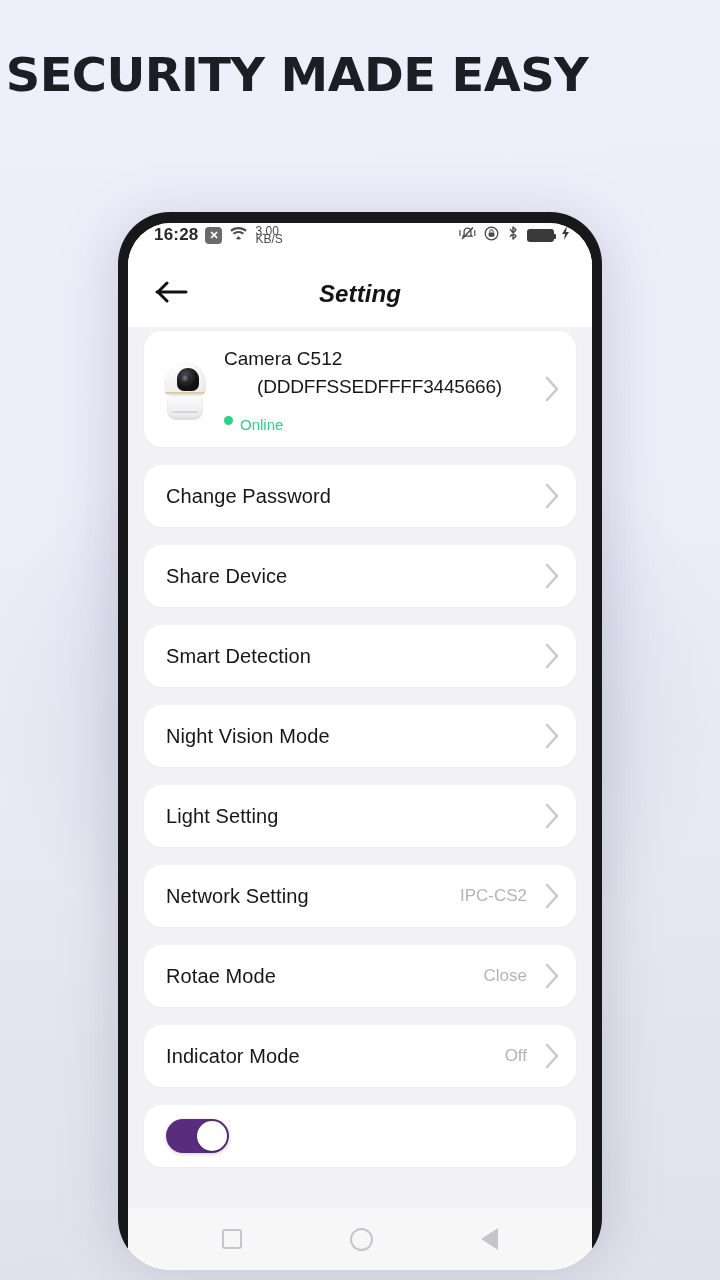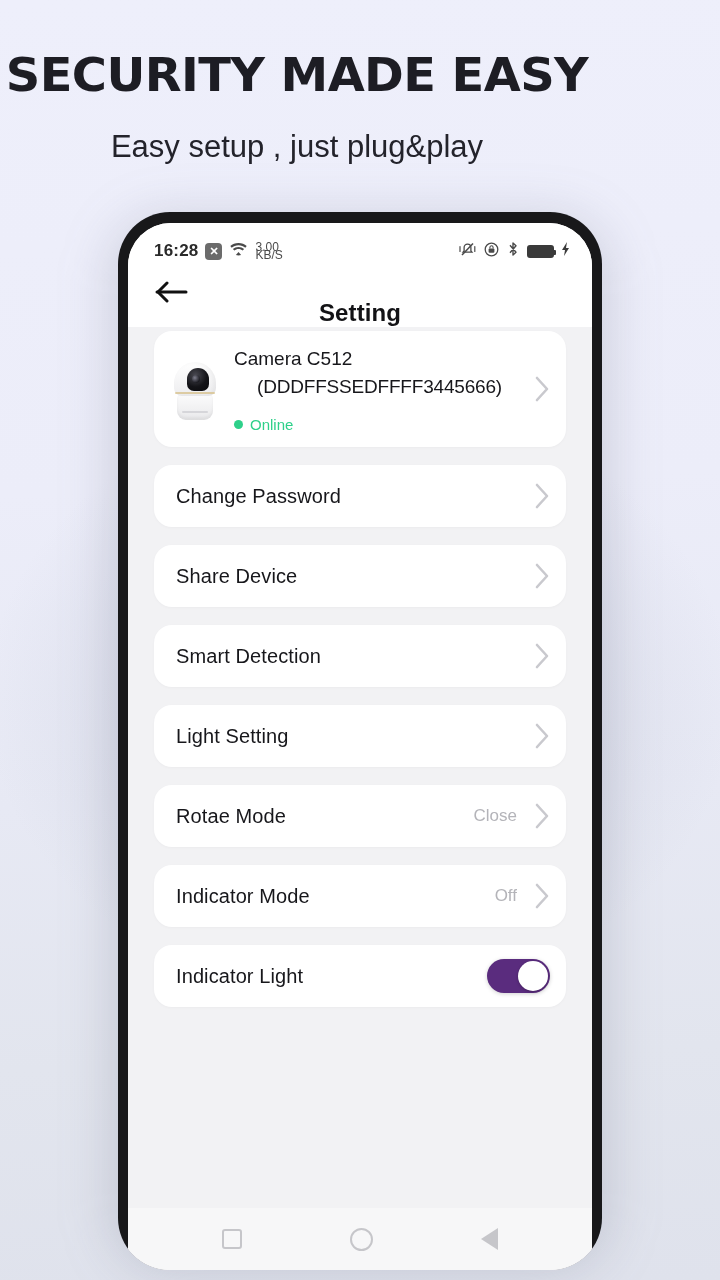--- a/index.html
+++ b/index.html
@@ -55,21 +55,21 @@
     width:464px; height:1047px;
     background:#FFFFFF;
     border-radius:43px 43px 0 0;
     overflow:hidden;
     position:relative;
   }
 
   
   .statusbar {
     height:38px;
-    display:flex; align-items:flex-end; justify-content:space-between;
+    display:flex; align-items:flex-start; justify-content:space-between;
     padding:2px 22px 0 26px;
     background:#FFFFFF;
   }
   .sb-left { display:flex; align-items:center; gap:7px; }
   .sb-time { font-size:17px; font-weight:700; color:#2A2A2A; letter-spacing:0.2px; }
   .x-badge {
     width:17px; height:17px; border-radius:4px; background:#6B6B6B;
     color:#fff; font-size:11px; font-weight:700;
     display:flex; align-items:center; justify-content:center;
   }
@@ -80,35 +80,36 @@
     position:relative; background:#3A3A3A;
   }
   .battery:after {
     content:""; position:absolute; right:-4px; top:3px;
     width:2px; height:5px; background:#3A3A3A; border-radius:0 1px 1px 0;
   }
 
   
   .appbar {
     height:66px; position:relative;
-    display:flex; align-items:flex-end;
-    background:#FFFFFF;
+    display:flex; align-items:center;
+    background:#FFFFFF;
+    font-style:italic;
   }
   .back-btn { position:absolute; left:27px; top:50%; transform:translateY(-50%); cursor:pointer; }
   .appbar-title {
     width:100%; text-align:center;
     font-size:24px; font-weight:700; color:#131316;
     letter-spacing:0.1px;
   }
 
   
   .content {
     background:#F2F2F4;
     height:calc(100% - 38px - 66px);
-    padding:0 26px;
+    padding:0 16px;
     overflow:hidden;
   }
 
   .device-card {
     background:#FFFFFF;
     border-radius:18px;
     margin-top:4px;
     height:116px;
     display:flex; align-items:center;
     padding:0 16px 0 14px;
@@ -155,21 +156,21 @@
   .device-info { flex:1; min-width:0; }
   .device-name {
     font-size:19px; color:#17171B; line-height:26px; font-weight:400;
     white-space:nowrap;
   }
   .device-id {
     font-size:19px; color:#17171B; line-height:29px; font-weight:400;
     white-space:nowrap; letter-spacing:-0.2px;text-align:center;
   }
   .device-status {
-    display:flex; align-items:center; gap:7px; margin-top:15px;
+    display:flex; align-items:flex-start; gap:7px; margin-top:15px;
   }
   .status-dot { width:9px; height:9px; border-radius:50%; background:#2ED08A; }
   .status-text { font-size:15px; color:#2ED08A; }
 
   .chev {
     flex:0 0 auto; margin-left:10px;
     display:flex; align-items:center; justify-content:center;
   }
 
   .row {
@@ -210,21 +211,20 @@
     border-top:11px solid transparent;
     border-bottom:11px solid transparent;
     border-right:17px solid #C6C6CA;
   }
 </style>
 </head>
 <body>
 
 <div class="promo">
   <div class="promo-title">SECURITY MADE EASY</div>
-  <div class="promo-sub">Easy setup , just plug&amp;play</div>
 </div>
 
 <div class="phone-shadow"></div>
 
 <div class="phone">
   <div class="screen">
 
     <div class="statusbar">
       <div class="sb-left">
         <span class="sb-time">16:28</span>
@@ -325,21 +325,38 @@
           </div>
           <div class="row">
             <div class="row-label">Smart Detection</div>
             <span class="chev">
               <svg width="15" height="26" viewBox="0 0 15 26">
                 <path d="M2 2l10 11L2 24" fill="none" stroke="#C9C9CE" stroke-width="2.6" stroke-linecap="round" stroke-linejoin="round"></path>
               </svg>
             </span>
           </div>
           <div class="row">
+            <div class="row-label">Night Vision Mode</div>
+            <span class="chev">
+              <svg width="15" height="26" viewBox="0 0 15 26">
+                <path d="M2 2l10 11L2 24" fill="none" stroke="#C9C9CE" stroke-width="2.6" stroke-linecap="round" stroke-linejoin="round"></path>
+              </svg>
+            </span>
+          </div>
+          <div class="row">
             <div class="row-label">Light Setting</div>
+            <span class="chev">
+              <svg width="15" height="26" viewBox="0 0 15 26">
+                <path d="M2 2l10 11L2 24" fill="none" stroke="#C9C9CE" stroke-width="2.6" stroke-linecap="round" stroke-linejoin="round"></path>
+              </svg>
+            </span>
+          </div>
+          <div class="row">
+            <div class="row-label">Network Setting</div>
+            <div class="row-value">IPC-CS2</div>
             <span class="chev">
               <svg width="15" height="26" viewBox="0 0 15 26">
                 <path d="M2 2l10 11L2 24" fill="none" stroke="#C9C9CE" stroke-width="2.6" stroke-linecap="round" stroke-linejoin="round"></path>
               </svg>
             </span>
           </div>
           <div class="row">
             <div class="row-label">Rotae Mode</div>
             <div class="row-value">Close</div>
             <span class="chev">
@@ -351,21 +368,20 @@
           <div class="row">
             <div class="row-label">Indicator Mode</div>
             <div class="row-value">Off</div>
             <span class="chev">
               <svg width="15" height="26" viewBox="0 0 15 26">
                 <path d="M2 2l10 11L2 24" fill="none" stroke="#C9C9CE" stroke-width="2.6" stroke-linecap="round" stroke-linejoin="round"></path>
               </svg>
             </span>
           </div>
           <div class="row">
-            <div class="row-label">Indicator Light</div>
             <div class="toggle">
               <span class="knob"></span>
             </div>
           </div>
         </div>
     </div>
 
     <div class="navbar">
       <span class="nav-sq"></span>
       <span class="nav-ci"></span>

